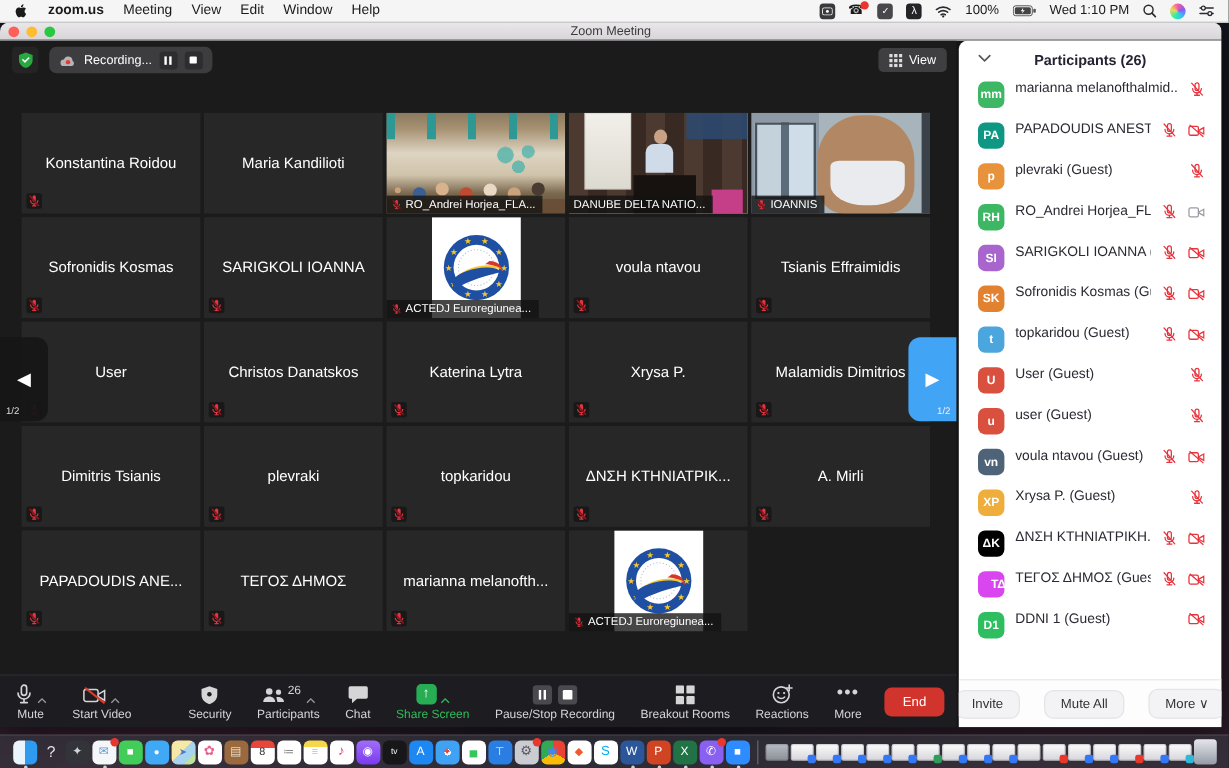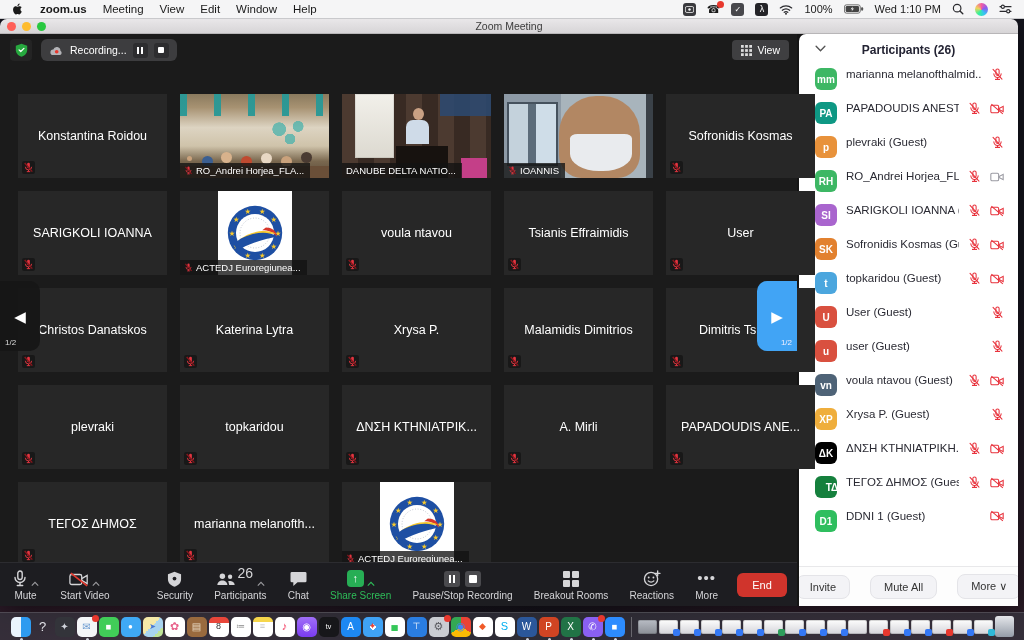--- a/index.html
+++ b/index.html
@@ -27,21 +27,21 @@
   
   .meeting{width:797px;position:relative;background:#1b1b1b}
   .topstrip{position:absolute;top:5px;left:10px;right:8px;height:22px;display:flex;align-items:center;z-index:5}
   .shield-chip{width:22px;height:22px;background:#242424;border-radius:4px;display:flex;align-items:center;justify-content:center}
   .rec-chip{margin-left:9px;background:#3d3d3f;border-radius:6px;height:22px;display:flex;align-items:center;gap:6px;padding:0 8px;color:#fff;font-size:10.5px}
   .rec-btn{width:15px;height:15px;background:#2d2d2f;border-radius:3px;display:flex;align-items:center;justify-content:center;gap:2px}
   .pb{width:2px;height:7px;background:#fff}
   .sb{width:6px;height:6px;background:#fff;border-radius:1px}
   .view-btn{margin-left:auto;background:#3f3f41;border-radius:4px;height:20px;display:flex;align-items:center;gap:5px;padding:0 9px;color:#fff;font-size:10.5px}
   
-  .grid{position:absolute;top:60px;left:18px;display:grid;grid-template-columns:repeat(5,149px);grid-auto-rows:84px;gap:13px}
+  .grid{position:absolute;top:60px;left:18px;display:grid;grid-template-columns:repeat(5,149px);grid-auto-rows:84px;gap:3px}
   .tile{position:relative;background:#272727;overflow:hidden}
   .tile.active{box-shadow:inset 0 0 0 2px #e0e048}
   .center-name{position:absolute;inset:0;display:flex;align-items:center;justify-content:center;color:#fff;font-size:12.5px;padding:0 6px;white-space:nowrap;overflow:hidden}
   .tile:not(.t-name) .center-name{display:none}
   .corner-mic{position:absolute;left:4px;bottom:4px;display:none;background:rgba(15,15,15,.6);padding:1px;border-radius:2px;line-height:0}
   .has-corner-mic .corner-mic{display:block}
   .chip{position:absolute;left:0;bottom:0;background:rgba(18,18,18,.78);color:#fff;font-size:9.5px;padding:2px 6px 2px 4px;display:none;align-items:center;gap:3px;max-width:97%;white-space:nowrap;overflow:hidden}
   .has-chip .chip{display:flex}
   .chip-mic{display:none;line-height:0}
   .has-chip-mic .chip-mic{display:inline-flex}
@@ -73,21 +73,21 @@
   .nav-left{position:absolute;left:0;top:247px;width:40px;height:70px;background:rgba(22,22,22,.95);border-radius:0 10px 10px 0;color:#fff;display:flex;align-items:center;justify-content:center;z-index:6}
   .nav-right{position:absolute;right:0;top:247px;width:40px;height:70px;background:#41a4f5;border-radius:10px 0 0 10px;color:#fff;display:flex;align-items:center;justify-content:center;z-index:6}
   .nav-tri{font-size:15px;line-height:1}
   .nav-page-l{position:absolute;left:5px;bottom:4px;font-size:8px;color:#ddd}
   .nav-page-r{position:absolute;right:5px;bottom:4px;font-size:8px;color:#eef}
   
   .toolbar{position:absolute;bottom:0;left:0;right:0;height:44px;background:#1d1d21;display:flex;align-items:stretch;padding:0 10px;justify-content:space-between;border-top:1px solid #2c2c30}
   .tb-item{display:flex;flex-direction:column;align-items:center;justify-content:center;gap:3px;color:#d5d5d8;font-size:10px;position:relative;padding:0 2px;white-space:nowrap}
   .ic-row{display:flex;align-items:flex-end;gap:3px;height:18px}
   .tb-green{color:#2ebd59}
-  .pp-badge{font-size:14px;color:#d5d5d8;position:relative;top:-6px;left:-1px}
+  .pp-badge{font-size:10px;color:#d5d5d8;position:relative;top:-6px;left:-1px}
   .share-ic{width:17px;height:17px;background:#27ae55;border-radius:4px;color:#fff;display:flex;align-items:center;justify-content:center;font-size:11px;font-weight:bold}
   .rec-sq{width:16px;height:16px;background:#4a4a4e;border-radius:3px;display:flex;align-items:center;justify-content:center;gap:2px}
   .end-btn{align-self:center;background:#d0342c;color:#fff;border:none;border-radius:6px;font-size:11px;padding:6px 15px;font-family:inherit}
   .dots{font-size:15px;letter-spacing:1px;line-height:6px;color:#d5d5d8}
   
   .panel{flex:1;margin-left:2px;background:#fff;border-radius:7px 0 0 0;display:flex;flex-direction:column;overflow:hidden}
   .p-header{height:32px;display:flex;align-items:center;justify-content:center;position:relative;font-size:12px;font-weight:bold;color:#232333}
   .p-chevron{position:absolute;left:16px;top:11px;line-height:0}
   .p-search-wrap{padding:2px 11px 7px}
   .p-search{display:flex;align-items:center;gap:5px;border:2px solid #4a8fe2;border-radius:8px;height:19px;padding:0 6px;background:#fff}
@@ -240,20 +240,25 @@
             <div class="corner-mic">
               <svg width="11" height="11" viewBox="0 0 16 16">
                 <rect x="6" y="1" width="4" height="8" rx="2" fill="#e33540"></rect>
                 <path d="M3.5 7a4.5 4.5 0 0 0 9 0" stroke="#e33540" stroke-width="1.4" fill="none"></path>
                 <path d="M8 11.5V14M5.5 14h5" stroke="#e33540" stroke-width="1.4"></path>
                 <path d="M2.5 1.5l11 12.5" stroke="#8a161c" stroke-width="2"></path>
               </svg>
             </div>
 
           </div>
+          <div class="tile t-name">
+
+            <div class="center-name">Maria Kandilioti</div>
+
+          </div>
           <div class="tile t-video-room has-chip has-chip-mic">
             <div class="scene scene-room">
               <div class="rm-beams"></div>
               <div class="rm-wall"></div>
               <div class="rm-heads"></div>
               <div class="rm-band"></div>
             </div>
 
             <div class="chip">
               <span class="chip-mic">
@@ -1000,21 +1005,21 @@
                   <g stroke="#e8323c" stroke-width="1.3" fill="none">
                     <rect x="1" y="2.5" width="9.5" height="9" rx="1.6"></rect>
                     <path d="M10.5 6.8l5.5-3v6.4l-5.5-3"></path>
                     <path d="M1.6 1l14 12"></path>
                   </g>
                 </svg>
               </span>
             </span>
           </div>
           <div class="p-row mic-off video-off">
-            <span class="avatar" style="background: #15803d; padding-left: 12px;">ΤΔ</span>
+            <span class="avatar" style="background: #d946ef; padding-left: 12px;">ΤΔ</span>
             <span class="p-name">ΤΕΓΟΣ ΔΗΜΟΣ (Guest)</span>
             <span class="p-icons">
               <span class="ic ic-mic">
                 <svg width="13" height="13" viewBox="0 0 16 16">
                   <g stroke="#e8323c" stroke-width="1.3" fill="none" stroke-linecap="round">
                     <rect x="6" y="1.2" width="4" height="8" rx="2"></rect>
                     <path d="M3.5 7.2a4.5 4.5 0 0 0 9 0"></path>
                     <path d="M8 11.7v2.3M5.5 14h5"></path>
                     <path d="M2.5 1.6l11 12.2"></path>
                   </g>

